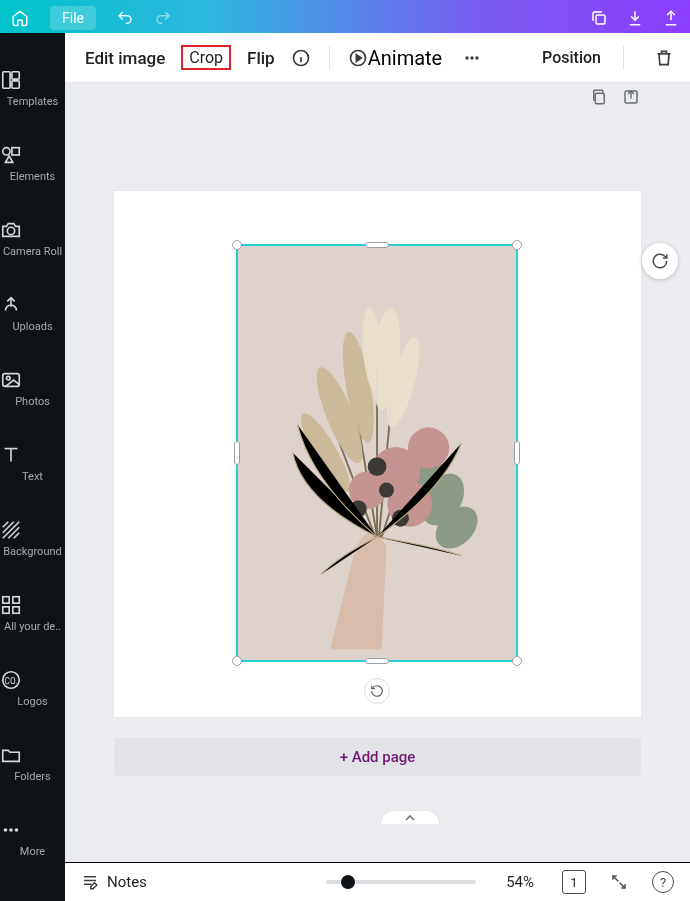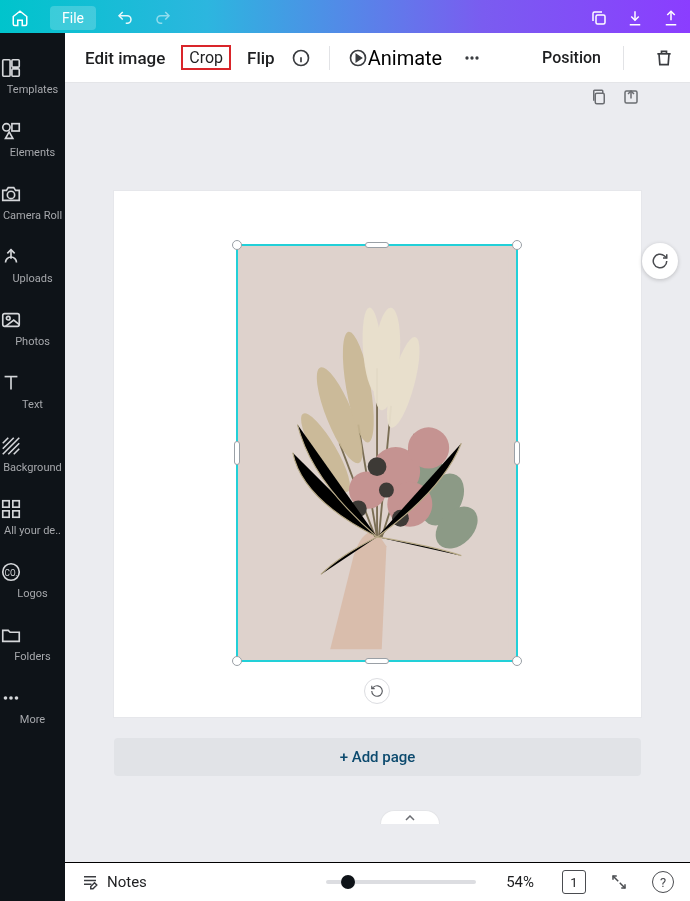--- a/index.html
+++ b/index.html
@@ -48,21 +48,21 @@
     padding-top: 10px;
   }
   .sidebar-item {
     width: 100%;
     text-align: center;
     color: #a6a8ac;
     font-size: 11px;
     padding: 10px 0 10px;
     cursor: pointer;
   }
-  .sidebar-item .icon { display:block; margin: 4px auto 4px; color:#d5d7da; }
+  .sidebar-item .icon { display:block; margin: 16px auto 4px; color:#d5d7da; }
 
   
   .context-bar {
     position: absolute;
     top: 33px;
     left: 65px;
     right: 0;
     height: 50px;
     background: #fff;
     border-bottom: 1px solid #e4e5e8;
@@ -182,21 +182,21 @@
     top: 655px;
     left: 49px;
     width: 527px;
     height: 38px;
     background: #e1e3e7;
     border-radius: 4px;
     display:flex;
     align-items:center;
     justify-content:center;
     font-size: 15px;
-    color:#0c4a6e;
+    color:#701a75;
     font-weight:500;
     cursor:pointer;
   }
 
   
   .bottom-bar {
     position:absolute;
     left:65px; right:0; bottom:0;
     height:39px;
     background:#fff;

